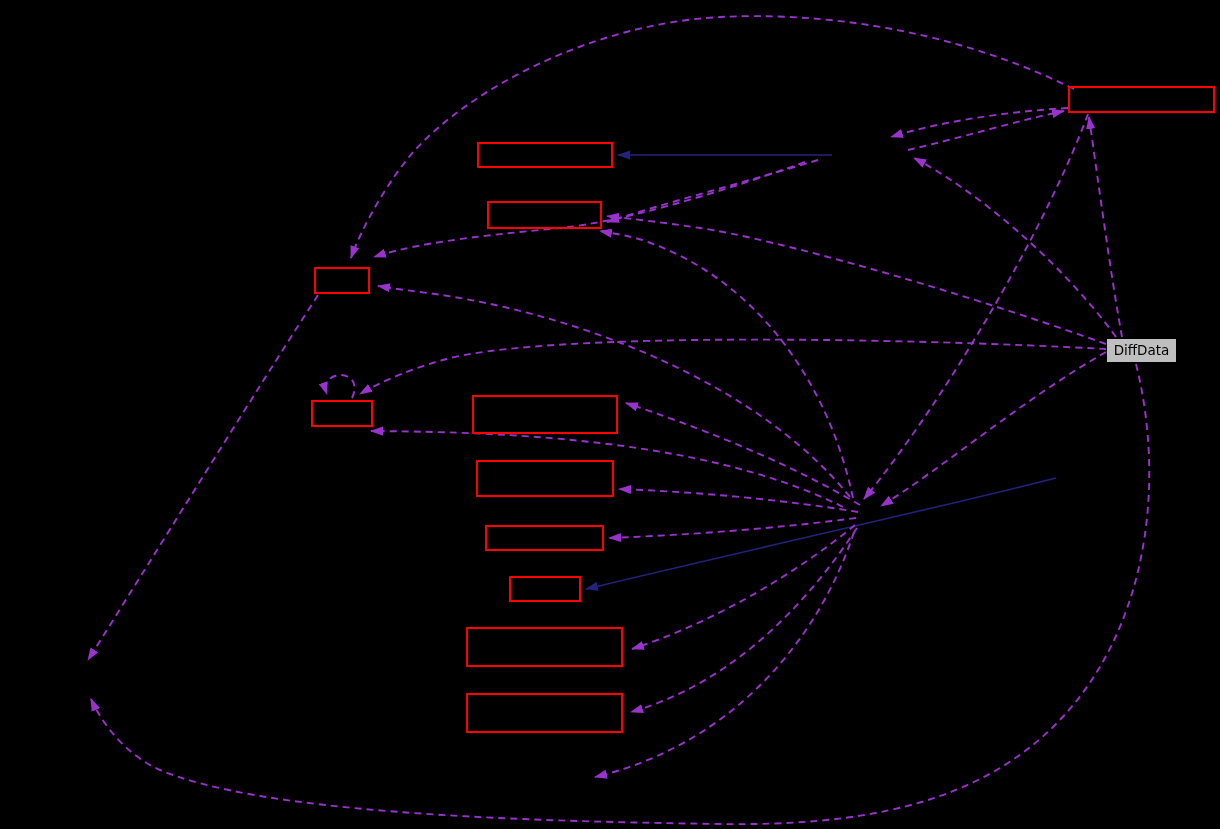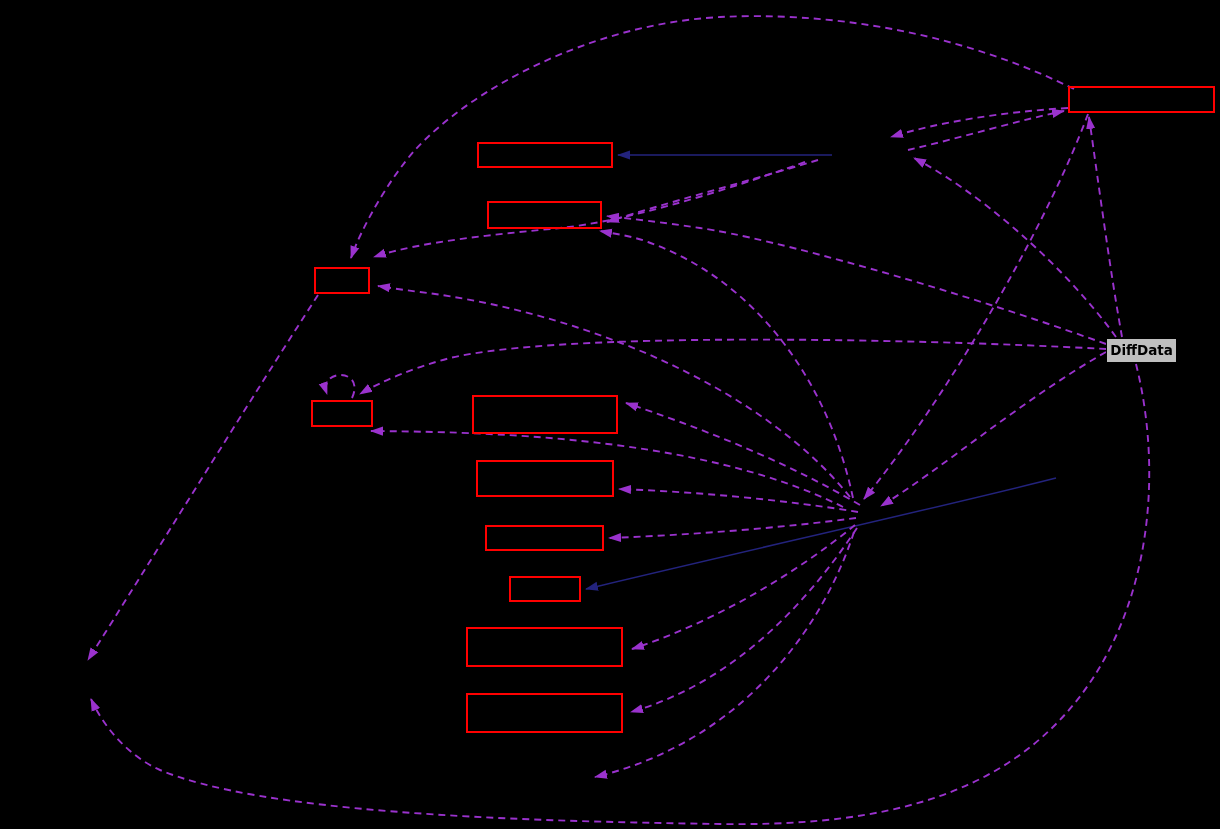--- a/index.html
+++ b/index.html
@@ -55,14 +55,14 @@
     <div class="node class-node" style="left: 477px; top: 142px; width: 136px; height: 26px; border-color: rgb(255, 0, 0);"></div>
     <div class="node class-node" style="left: 487px; top: 201px; width: 115px; height: 28px; border-color: rgb(255, 0, 0);"></div>
     <div class="node class-node" style="left: 314px; top: 267px; width: 56px; height: 27px; border-color: rgb(255, 0, 0);"></div>
     <div class="node class-node" style="left: 311px; top: 400px; width: 62px; height: 27px; border-color: rgb(255, 0, 0);"></div>
     <div class="node class-node" style="left: 472px; top: 395px; width: 146px; height: 39px; border-color: rgb(255, 0, 0);"></div>
     <div class="node class-node" style="left: 476px; top: 460px; width: 138px; height: 37px; border-color: rgb(255, 0, 0);"></div>
     <div class="node class-node" style="left: 485px; top: 525px; width: 119px; height: 26px; border-color: rgb(255, 0, 0);"></div>
     <div class="node class-node" style="left: 509px; top: 576px; width: 72px; height: 26px; border-color: rgb(255, 0, 0);"></div>
     <div class="node class-node" style="left: 466px; top: 627px; width: 157px; height: 40px; border-color: rgb(255, 0, 0);"></div>
     <div class="node class-node" style="left: 466px; top: 693px; width: 157px; height: 40px; border-color: rgb(255, 0, 0);"></div>
-    <div class="node center-node" style="left: 1106px; top: 338px; width: 71px; height: 25px; background: rgb(191, 191, 191); border-color: rgb(0, 0, 0); color: rgb(0, 0, 0); font-weight: bold;">DiffData</div>
+    <div class="node center-node" style="left: 1106px; top: 338px; width: 71px; height: 25px; background: rgb(191, 191, 191); border-color: rgb(0, 0, 0); color: rgb(0, 0, 0);">DiffData</div>
   </div>
 
 </body></html>

